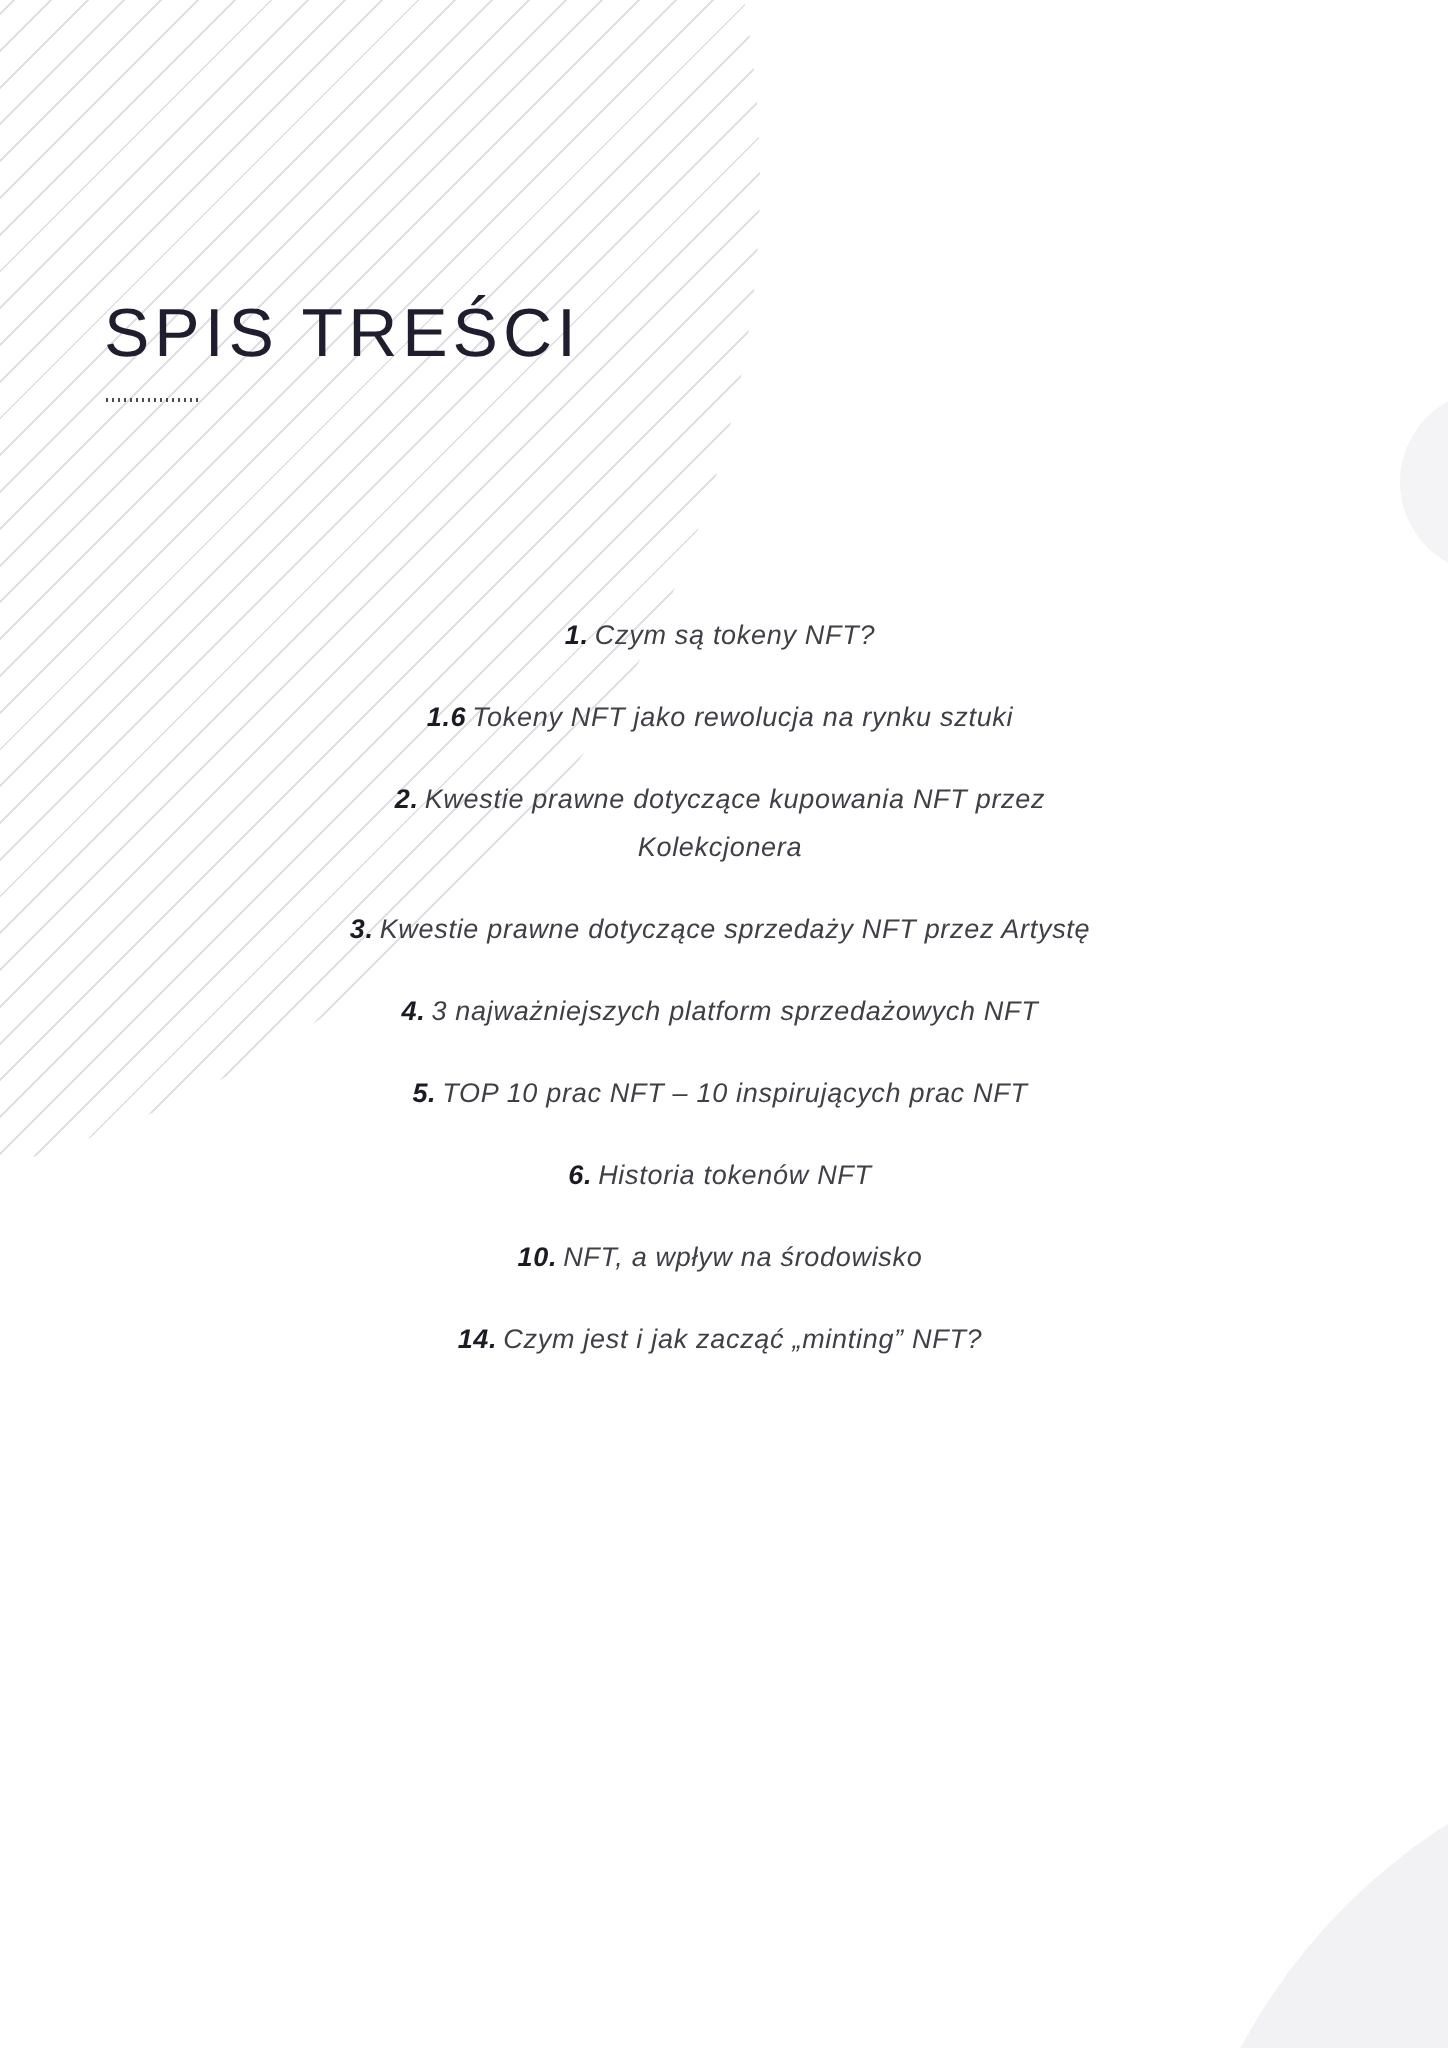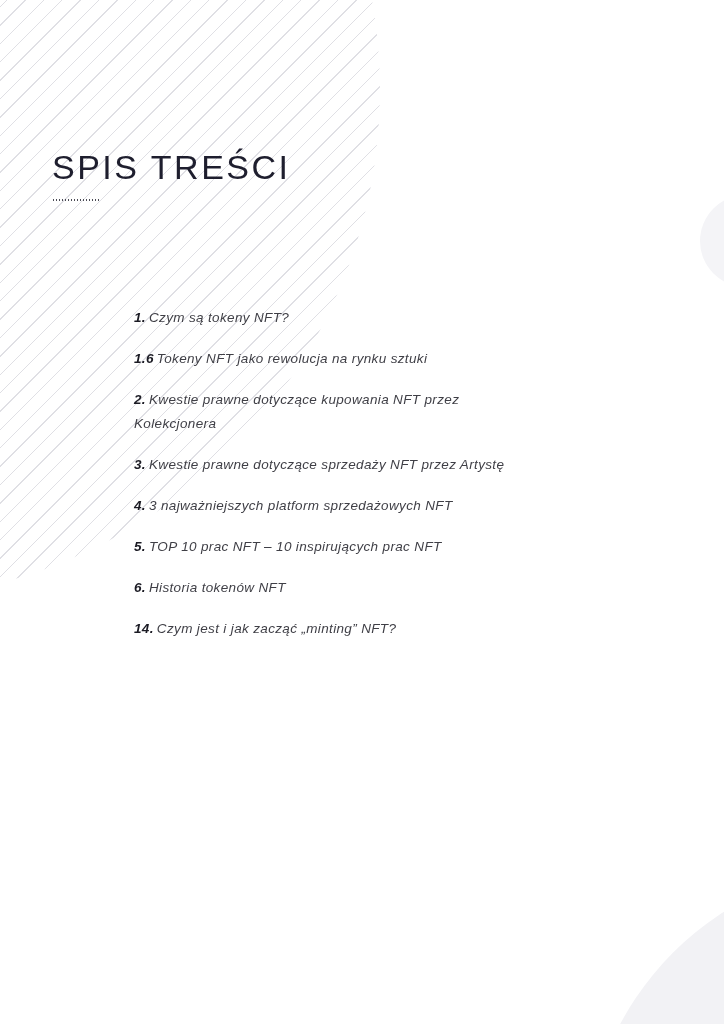--- a/index.html
+++ b/index.html
@@ -13,20 +13,21 @@
     position: relative;
     overflow: hidden;
     font-family: "Liberation Sans", "DejaVu Sans", sans-serif;
   }
   .page {
     position: absolute;
     inset: 0;
     width: 724px;
     height: 1024px;
     overflow: hidden;
+    text-align: center;
   }
   
   .hatch-circle {
     position: absolute;
     left: -640px;
     top: -420px;
     width: 1020px;
     height: 1020px;
     border-radius: 50%;
     background: repeating-linear-gradient(
@@ -145,19 +146,22 @@
       <span class="num">5.</span><span>TOP 10 prac NFT – 10 inspirujących prac NFT</span>
     </div>
 
     <div class="toc-item">
       <span class="num">6.</span><span>Historia tokenów NFT</span>
     </div>
 
 
 
 
+    <div class="toc-item">
+      <span class="num">10.</span><span>NFT, a wpływ na środowisko</span>
+    </div>
 
     <div class="toc-item">
       <span class="num">14.</span><span>Czym jest i jak zacząć „minting” NFT?</span>
     </div>
 
   </div>
 </div>
 
 </body></html>

